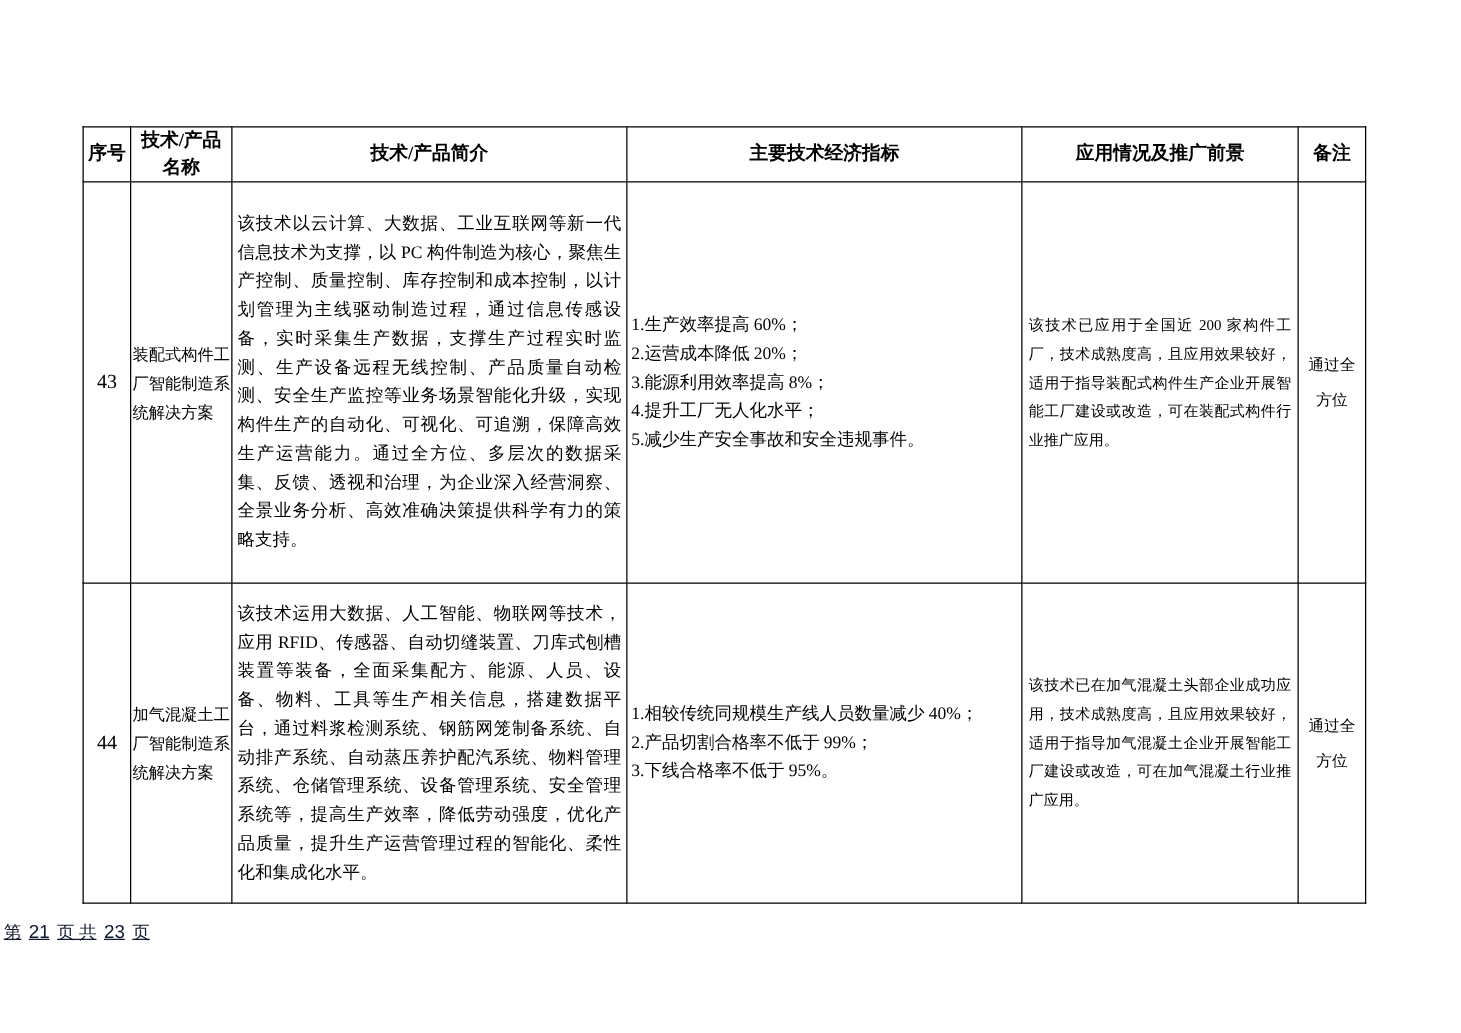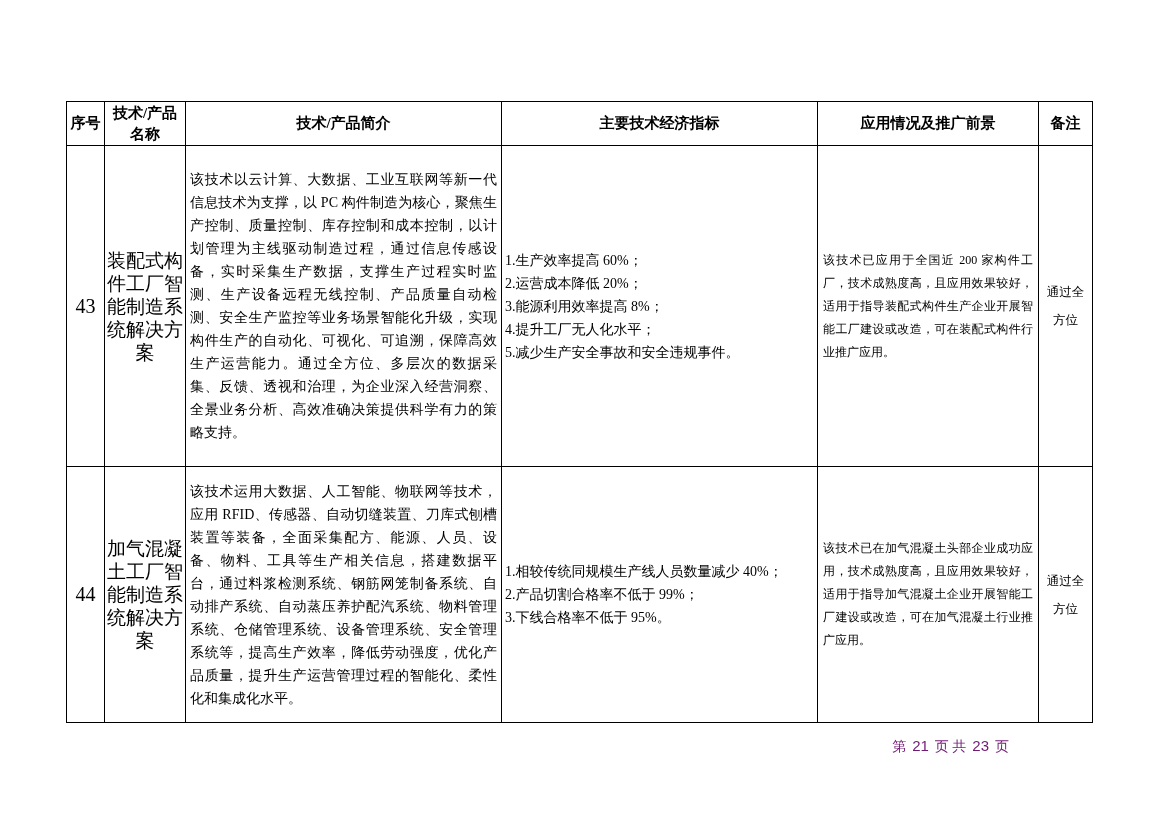--- a/index.html
+++ b/index.html
@@ -40,25 +40,24 @@
   tr.row-44 { height: 256px; }
   th.hdr {
     font-weight: bold;
     font-size: 15px;
     line-height: 21px;
     text-align: center;
     padding: 0 2px;
   }
   td.cell-id {
     text-align: center;
-    font-size: 20px;
+    font-size: 16px;
   }
   td.cell-name {
-    text-align: center;
-    font-size: 19px;
+    font-size: 13px;
     line-height: 23px;
     padding: 0 1px;
   }
   td.cell-intro { padding: 0 4px; }
   td.cell-intro .txt {
     font-size: 14px;
     line-height: 23px;
     text-align: justify;
     text-justify: inter-character;
   }
@@ -79,23 +78,24 @@
     text-align: center;
     font-size: 12.5px;
     line-height: 28px;
     padding: 0 2px;
   }
   .footer {
     position: absolute;
     left: 0;
     right: 0;
     top: 737px;
-    text-align: right;
+    text-align: left;
     font-size: 14px;
-    color: #701a75;
+    color: #0f172a;
+    text-decoration: underline;
   }
   .footer span { margin: 0 3px; }
   .footer .num {
     font-family: "Liberation Sans", "DejaVu Sans", sans-serif;
     font-size: 15px;
   }
 </style>
 </head>
 <body>
 

